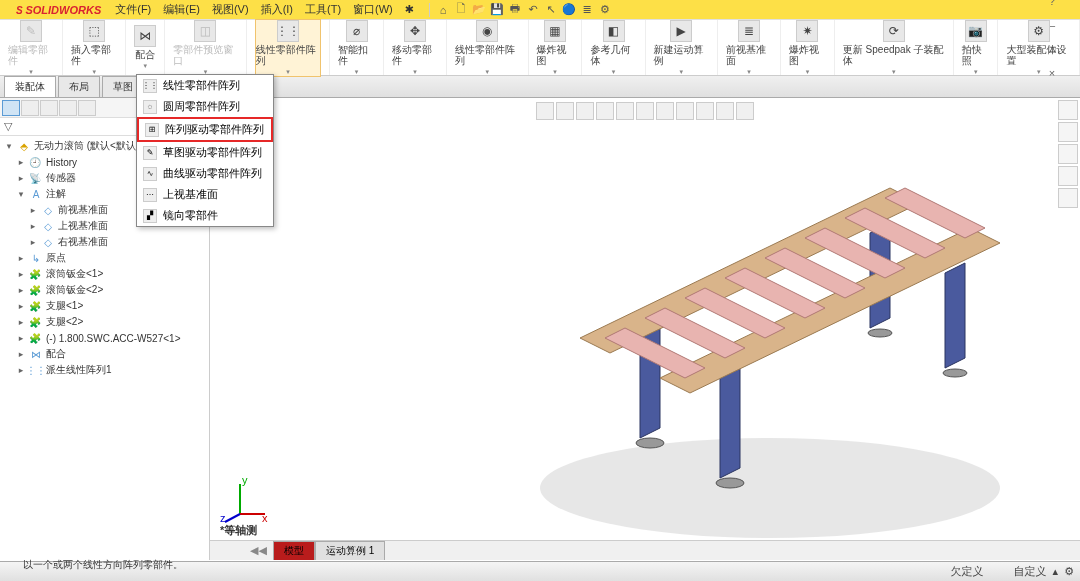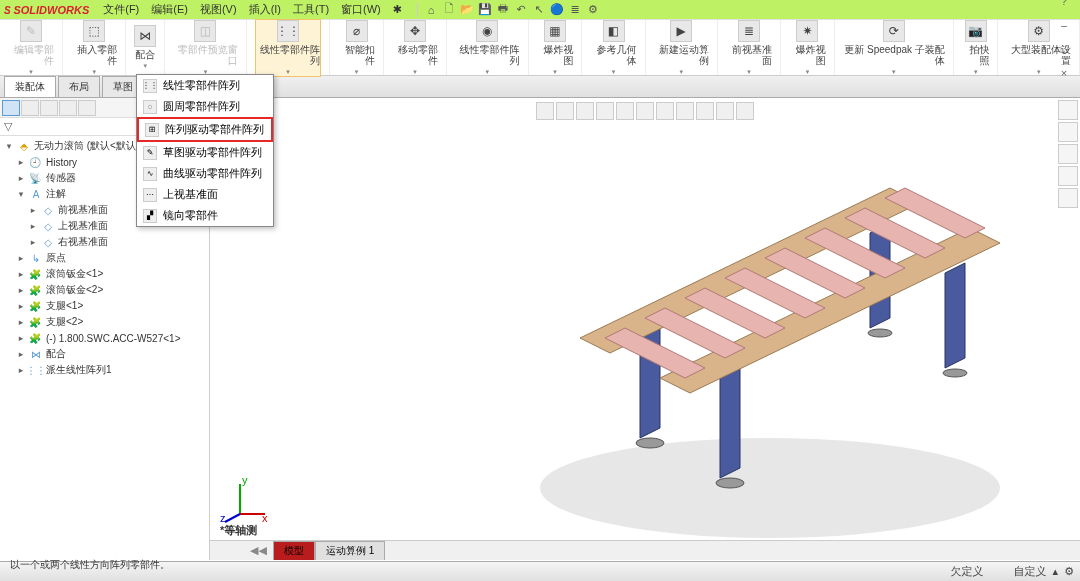--- a/index.html
+++ b/index.html
@@ -1,37 +1,37 @@
 <!DOCTYPE html>
 <html><head>
 <meta charset="utf-8">
 <style>
 * { margin: 0; padding: 0; box-sizing: border-box; font-family: "Microsoft YaHei", Arial, sans-serif; font-size: 11px; }
 body { width: 1080px; height: 581px; background: #fff; overflow: hidden; position: relative; }
 
 
-.menubar { height: 20px; background: #bef264; display: flex; align-items: center; padding: 0 4px; border-bottom: 1px solid #e0e0e0; }
+.menubar { height: 20px; background: #fde047; display: flex; align-items: center; padding: 0 16px; border-bottom: 1px solid #e0e0e0; }
 .logo { color: #d92231; font-weight: bold; font-style: italic; font-size: 10px; margin-right: 8px; }
 .logo::before { content: "S "; }
 .menu-item { padding: 0 6px; color: #333; cursor: pointer; }
 .menubar-right { margin-left: auto; display: flex; align-items: flex-end; gap: 12px; flex-direction: column; }
 .doc-title { padding: 0 20px; color: #333; }
 .search-box { width: 120px; height: 16px; border: 1px solid #ccc; background: #fff; display: flex; align-items: center; }
 .win-btn { width: 24px; text-align: center; color: #666; cursor: pointer; }
 .tb-sep { width: 1px; height: 14px; background: #ccc; margin: 0 3px; }
 .qat { display: flex; align-items: center; gap: 2px; margin-left: 6px; }
 .qat-btn { width: 16px; height: 16px; display: flex; align-items: center; justify-content: center; cursor: pointer; color: #555; }
 
 
 .ribbon { height: 56px; background: #fff; border-bottom: 1px solid #ccc; display: flex; }
 .ribbon-group { display: flex; flex-direction: column; align-items: center; justify-content: center; padding: 2px 8px; border-right: 1px solid #eee; }
 .ribbon-btn { display: flex; flex-direction: column; align-items: center; gap: 2px; cursor: pointer; color: #444; }
 .ribbon-btn.disabled { color: #bbb; }
 .ribbon-ico { width: 22px; height: 22px; background: #e8e8e8; border: 1px solid #ccc; display: flex; align-items: center; justify-content: center; font-size: 12px; }
-.ribbon-lbl { font-size: 10px; text-align: right; line-height: 11px; }
+.ribbon-lbl { font-size: 10px; text-align: left; line-height: 11px; }
 .ribbon-active { background: #fff3d6; border: 1px solid #f0c36d; }
 
 
 .tabs { height: 22px; background: linear-gradient(#f0f0f0,#e0e0e0); display: flex; align-items: flex-end; padding-left: 4px; border-bottom: 1px solid #aaa; }
 .tab { padding: 3px 10px; background: #e8e8e8; border: 1px solid #aaa; border-bottom: none; margin-right: 2px; cursor: pointer; font-size: 10px; color: #333; }
 .tab.active { background: #fff; }
 
 
 .main { display: flex; height: 462px; }
 .sidebar { width: 210px; background: #fff; border-right: 1px solid #ccc; display: flex; flex-direction: column; }
@@ -65,21 +65,21 @@
 .dropdown { position: absolute; top: 74px; left: 136px; width: 138px; background: #fff; border: 1px solid #888; box-shadow: 2px 2px 5px rgba(0,0,0,0.25); z-index: 20; }
 .dd-item { display: flex; align-items: center; padding: 3px 6px; cursor: pointer; font-size: 10px; }
 .dd-ico { width: 14px; height: 14px; margin-right: 6px; background: #eee; border: 1px solid #ccc; display: inline-flex; align-items: center; justify-content: center; font-size: 8px; }
 .dd-highlight { border: 2px solid #e62828; margin: 0; }
 
 
 .statusbar { position: absolute; bottom: 0; left: 0; right: 0; height: 20px; background: linear-gradient(#f5f5f5,#e0e0e0); border-top: 1px solid #aaa; display: flex; align-items: center; padding: 0 6px; font-size: 10px; color: #444; }
 .statusbar .sp { flex: 1; }
 
 
-.hint { position: absolute; bottom: 0; left: 4px; height: 33px; padding: 0 6px; display: flex; align-items: center; color: #333; font-size: 10px; z-index: 2; }
+.hint { position: absolute; bottom: 0; left: 17px; height: 33px; padding: 0 6px; display: flex; align-items: center; color: #333; font-size: 10px; z-index: 2; }
 
 
 .model-svg { position: absolute; top: 30px; left: 160px; width: 680px; height: 420px; }
 </style>
 </head>
 <body>
 
 <div class="menubar">
   <span class="logo"><span>SOLIDWORKS</span></span>
   <span class="menu-item">文件(F)</span>

